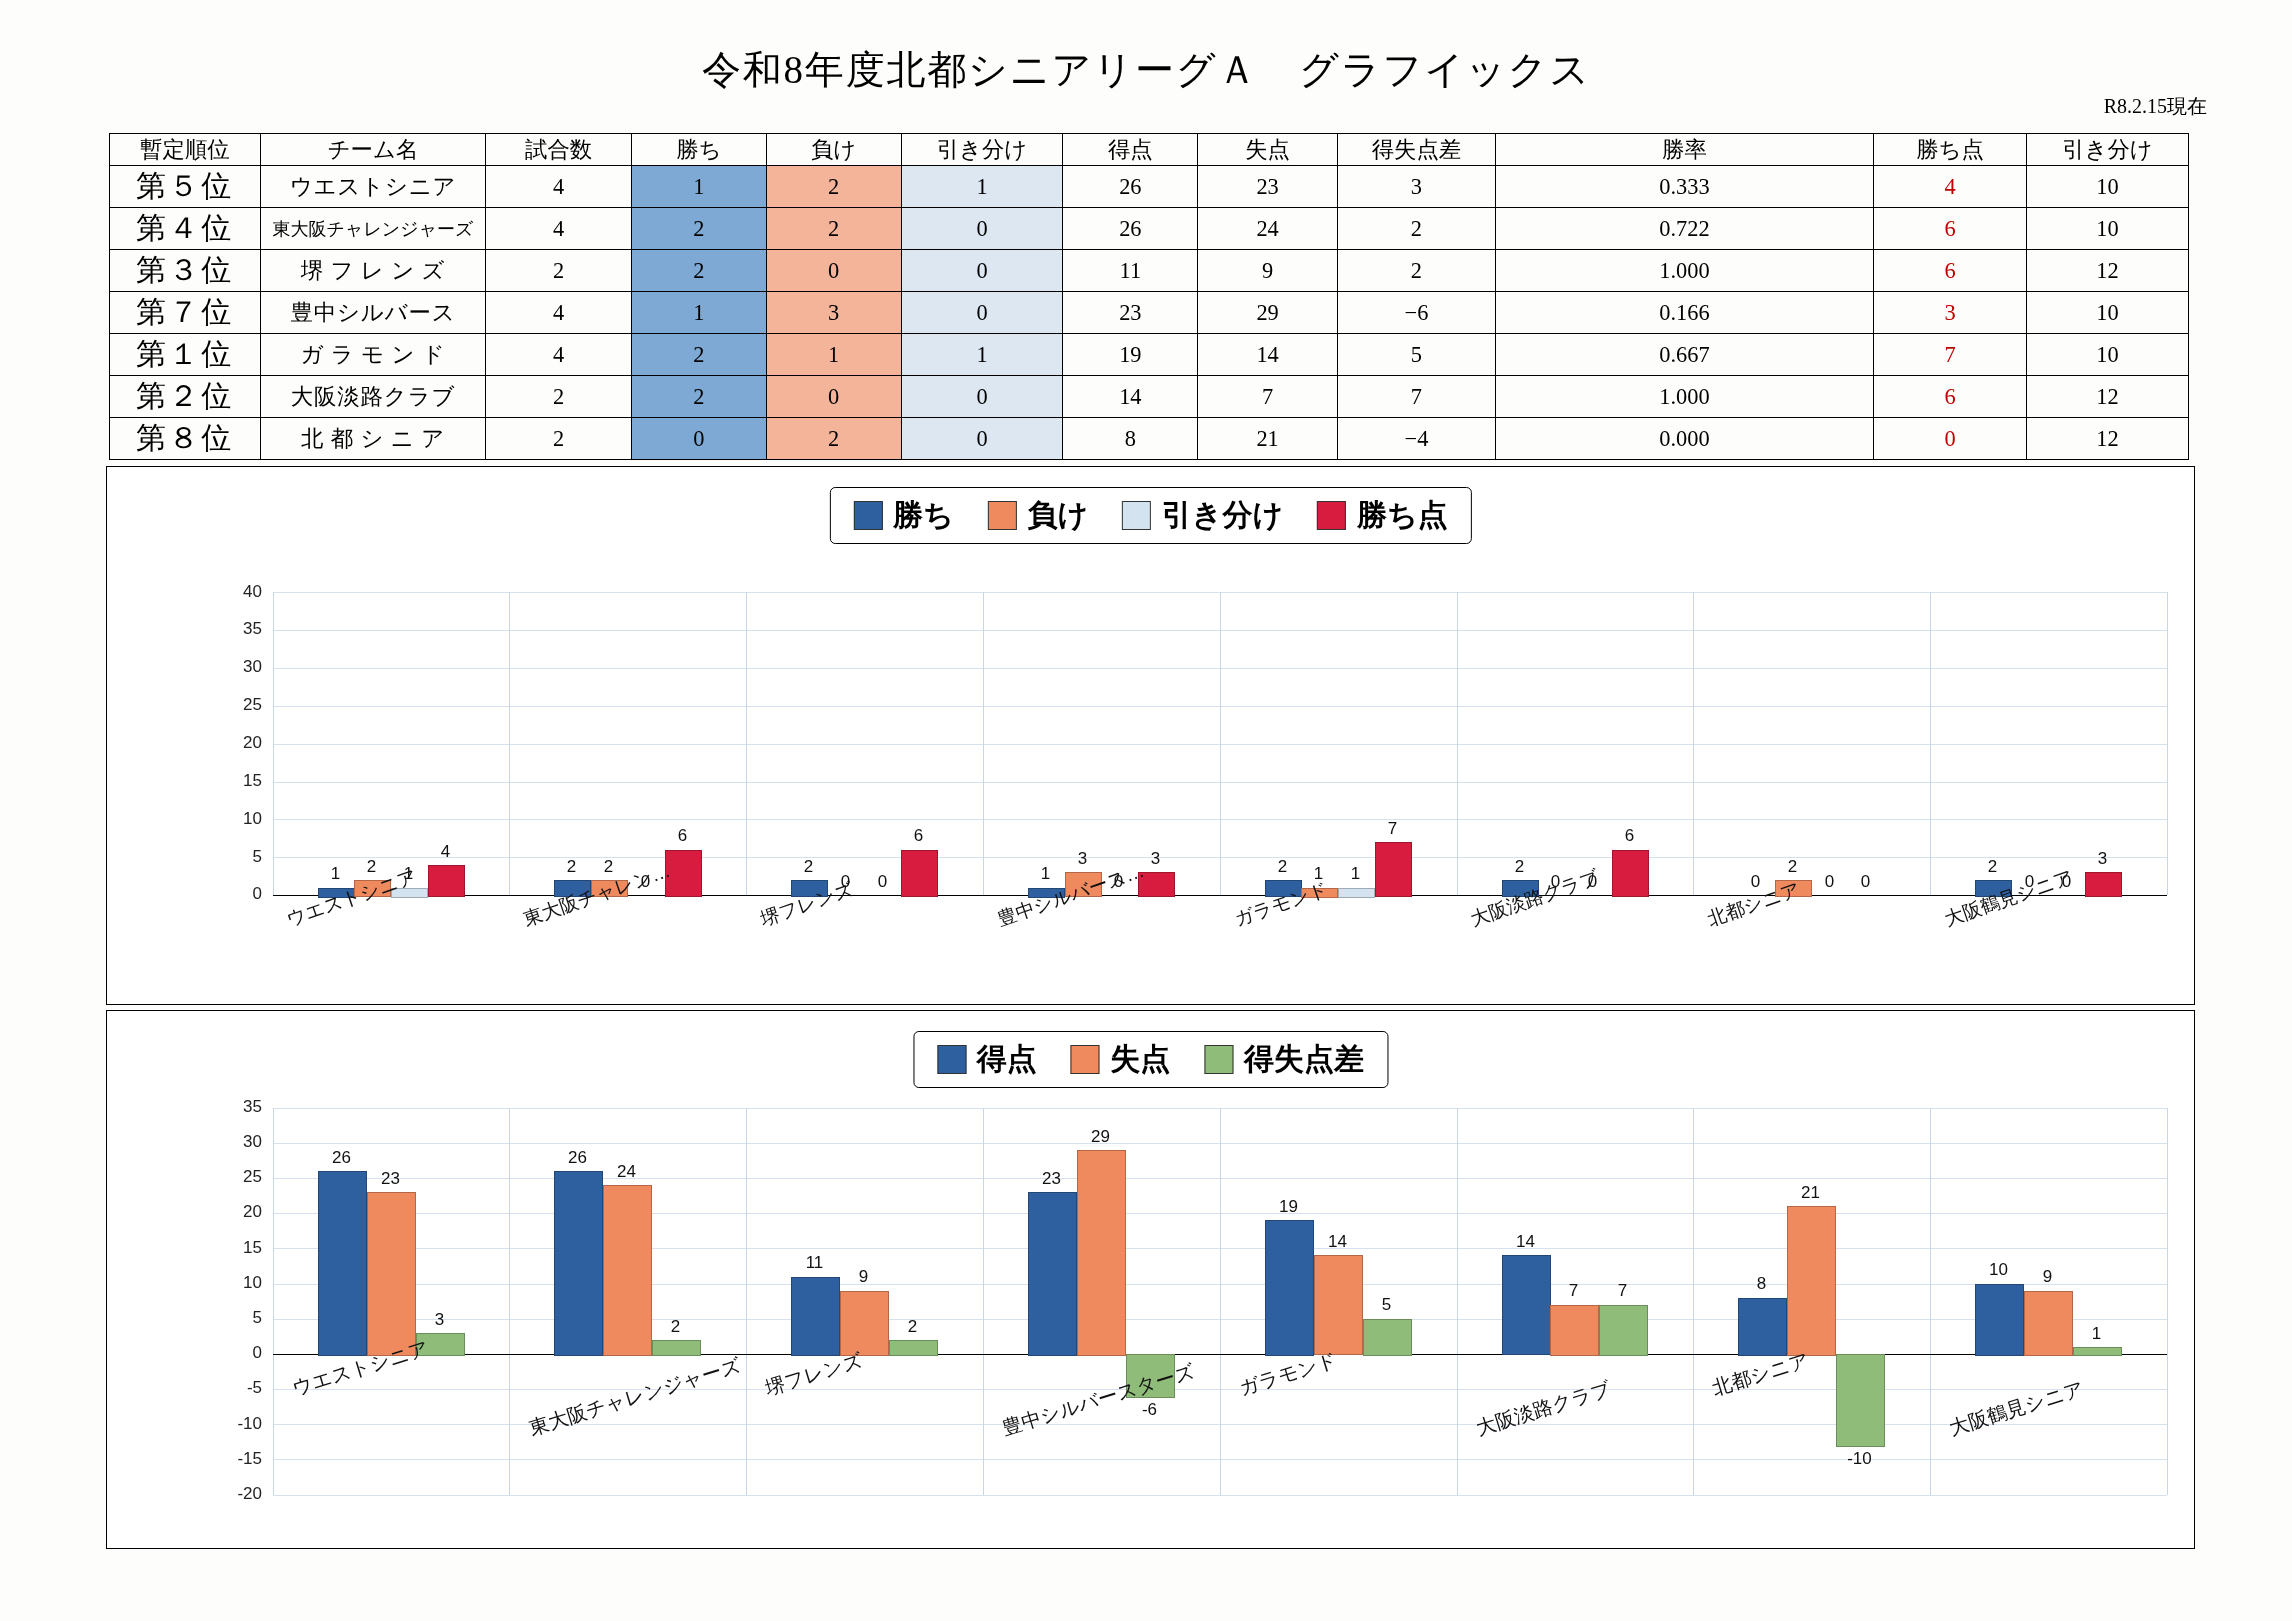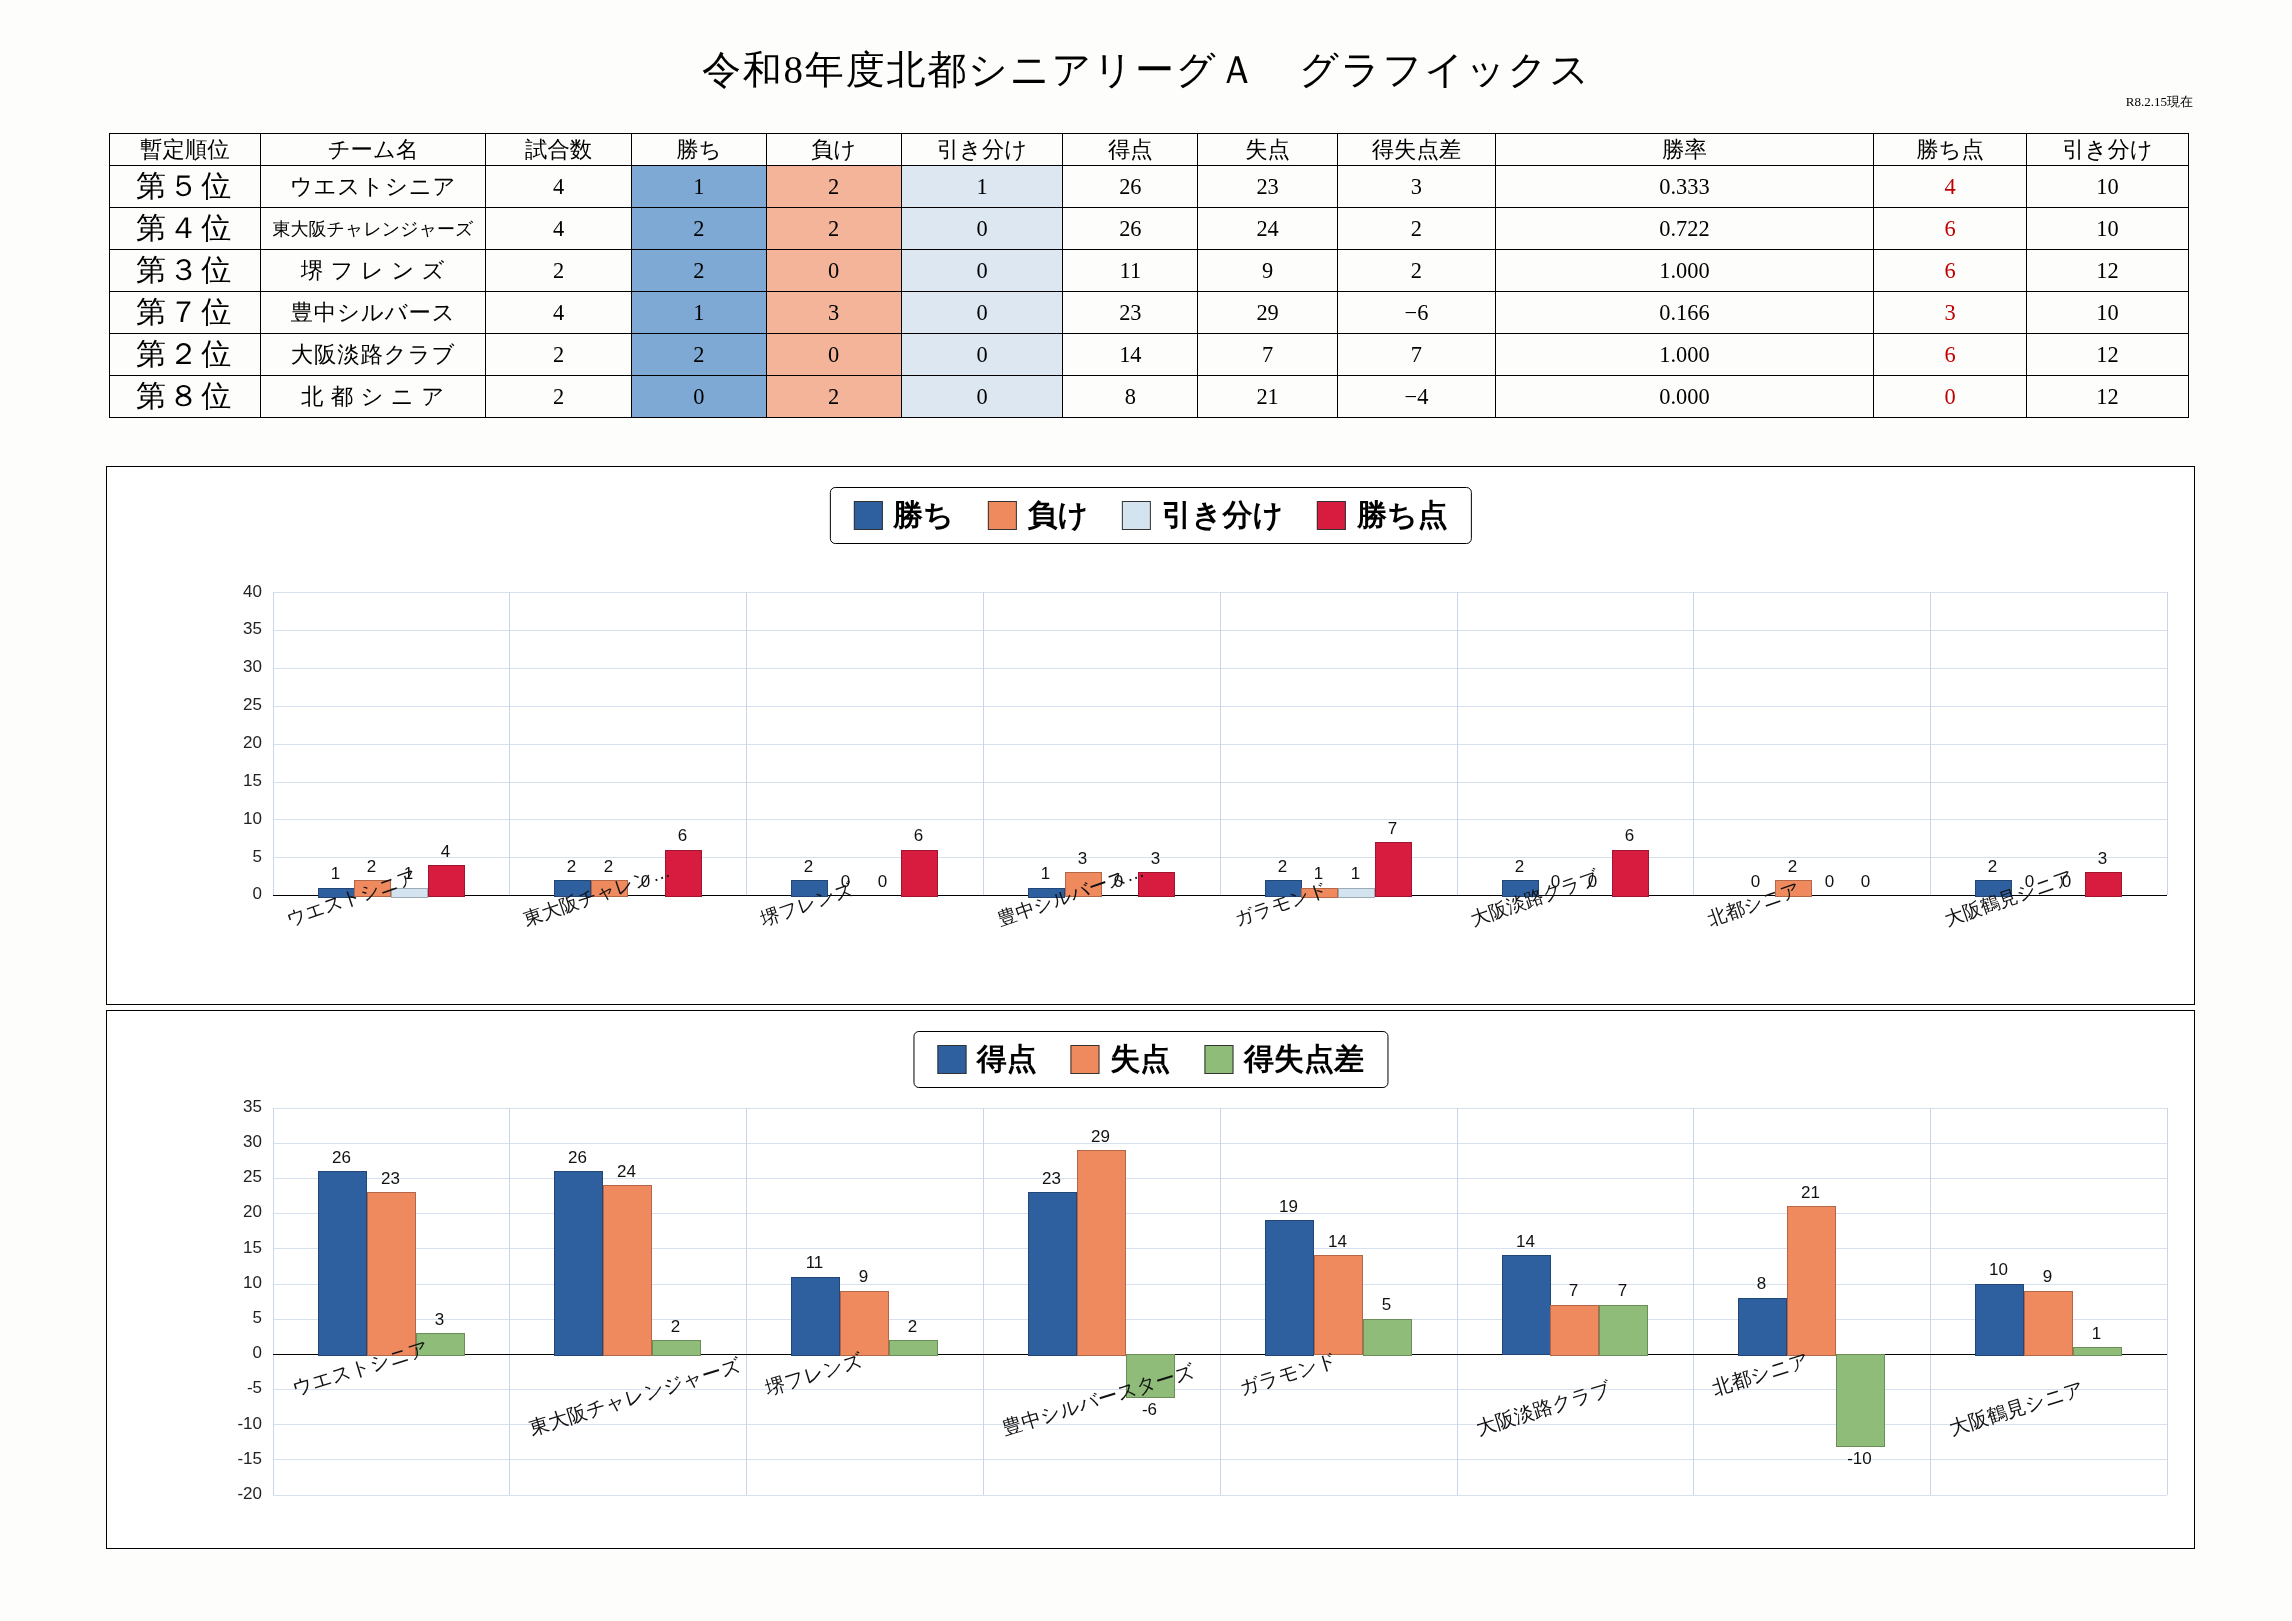--- a/index.html
+++ b/index.html
@@ -27,23 +27,23 @@
     position: absolute;
     left: 0; top: 43px;
     width: 2293px;
     text-align: center;
     font-size: 39px;
     font-family: "Liberation Serif", serif;
     letter-spacing: 1.8px;
   }
   .asof {
     position: absolute;
-    right: 100px;
+    right: 86px;
     top: 93px;
-    font-size: 13px;
+    font-size: 20px;
     font-family: "Liberation Serif", serif;
   }
   
   table.standings {
     position: absolute;
     left: 109px;
     top: 133px;
     width: 2080px;
     border-collapse: collapse;
     font-size: 22.4px;
@@ -243,20 +243,34 @@
           <td class="team">豊中シルバース</td>
           <td>4</td>
           <td class="win">1</td>
           <td class="lose">3</td>
           <td class="draw">0</td>
           <td>23</td>
           <td>29</td>
           <td>−6</td>
           <td>0.166</td>
           <td class="pts">3</td>
+          <td>10</td>
+        </tr>
+        <tr>
+          <td class="rank">第１位</td>
+          <td class="team">ガ ラ モ ン ド</td>
+          <td>4</td>
+          <td class="win">2</td>
+          <td class="lose">1</td>
+          <td class="draw">1</td>
+          <td>19</td>
+          <td>14</td>
+          <td>5</td>
+          <td>0.667</td>
+          <td class="pts">7</td>
           <td>10</td>
         </tr>
         <tr>
           <td class="rank">第２位</td>
           <td class="team">大阪淡路クラブ</td>
           <td>2</td>
           <td class="win">2</td>
           <td class="lose">0</td>
           <td class="draw">0</td>
           <td>14</td>

